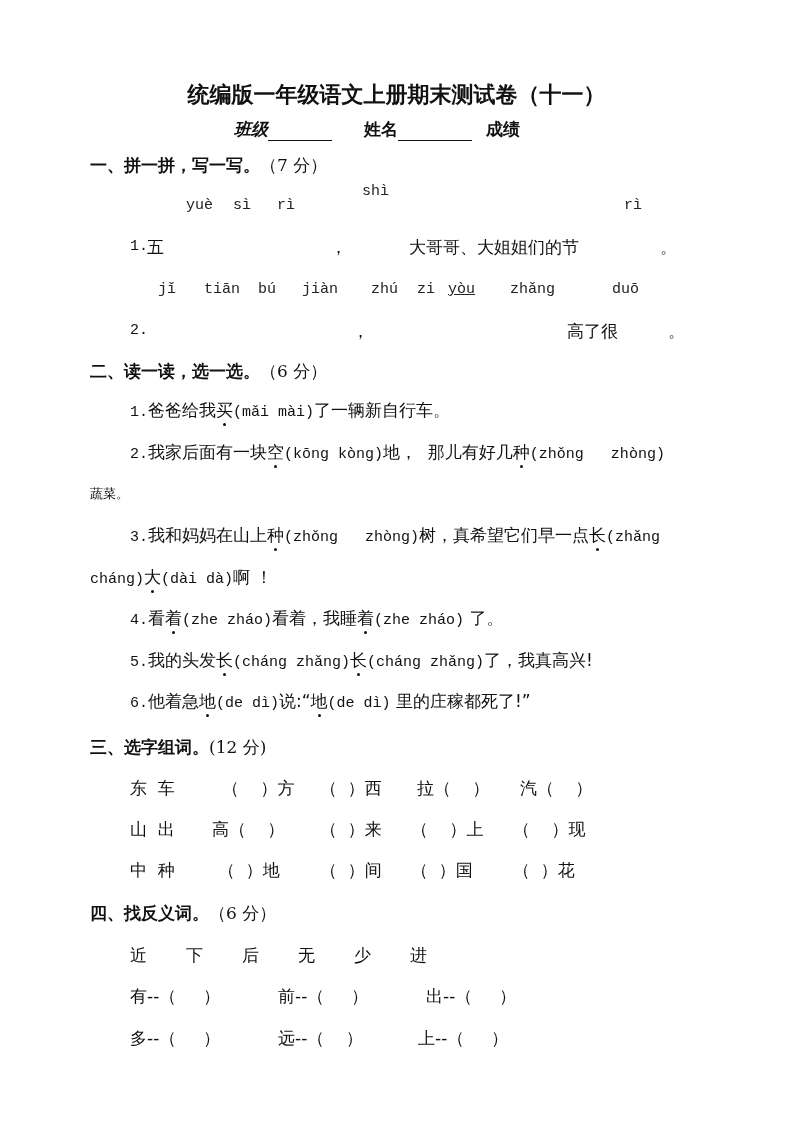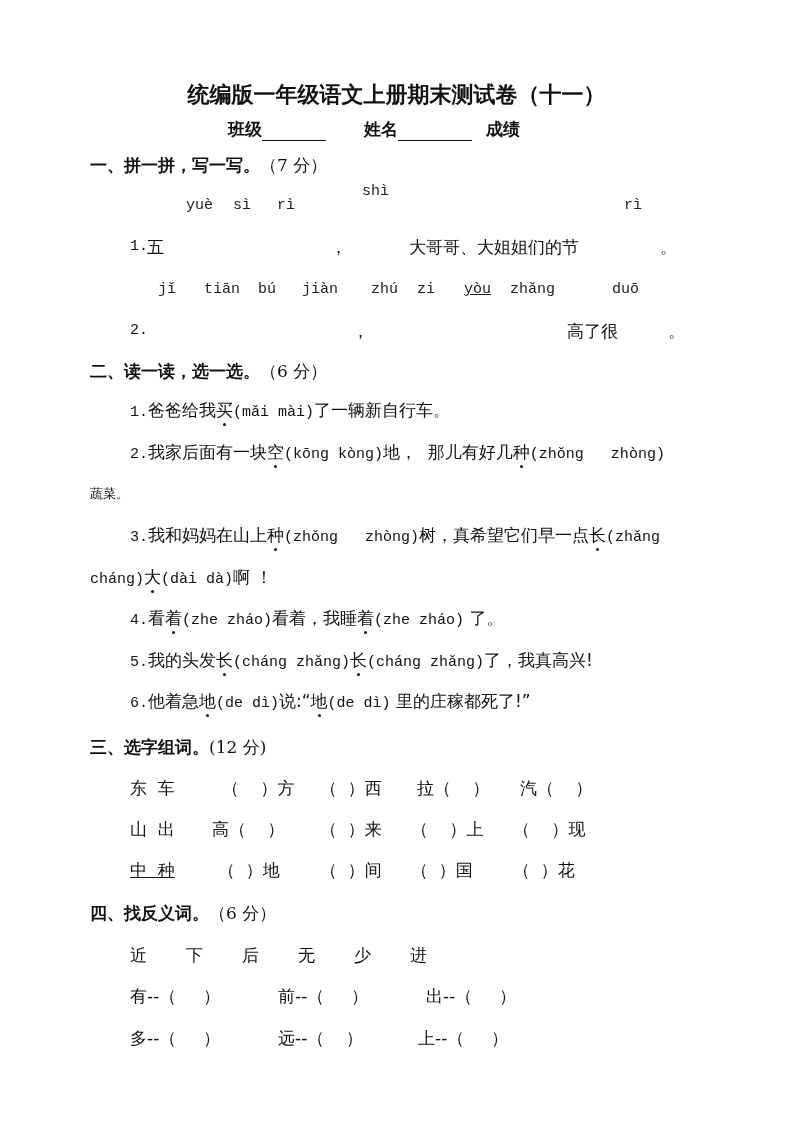--- a/index.html
+++ b/index.html
@@ -16,21 +16,21 @@
   .q { left:130px; font-size:17px; }
   .mono { font-family:"Liberation Mono", "DejaVu Sans Mono", monospace; font-size:15px; }
   .dot { position:relative; display:inline-block; }
   .dot::after { content:""; position:absolute; left:50%; bottom:-4px; width:3px; height:3px; margin-left:-1.5px; border-radius:50%; background:#111; }
 </style>
 </head>
 <body>
 
 <div class="abs title">统编版一年级语文上册期末测试卷（十一）</div>
 
-<div class="abs info" style="left:228px;"><span>班级</span><span class="blank" style="width:64px;"></span></div>
+<div class="abs info" style="left:234px;font-style:italic;"><span>班级</span><span class="blank" style="width:64px;"></span></div>
 <div class="abs info" style="left:364px;"><span>姓名</span><span class="blank" style="width:74px;"></span></div>
 <div class="abs info" style="left:486px;">成绩</div>
 
 <div class="abs sec" style="top:154px;"><span>一、拼一拼，写一写。</span><span class="pts">（7 分）</span></div>
 
 <span class="abs py" style="left:186px; top:197px;">yuè</span>
 <span class="abs py" style="left:233px; top:197px;">sì</span>
 <span class="abs py" style="left:277px; top:197px;">rì</span>
 <span class="abs py" style="left:362px; top:183px;">shì</span>
 <span class="abs py" style="left:624px; top:197px;">rì</span>
@@ -40,21 +40,21 @@
 <span class="abs cn" style="left:330px; top:236px;">，</span>
 <span class="abs cn" style="left:409px; top:236px;">大哥哥、大姐姐们的节</span>
 <span class="abs cn" style="left:660px; top:236px;">。</span>
 
 <span class="abs py" style="left:158px; top:281px;">jǐ</span>
 <span class="abs py" style="left:204px; top:281px;">tiān</span>
 <span class="abs py" style="left:258px; top:281px;">bú</span>
 <span class="abs py" style="left:296px; top:281px;margin-left:6px;">jiàn</span>
 <span class="abs py" style="left:371px; top:281px;">zhú</span>
 <span class="abs py" style="left:417px; top:281px;">zi</span>
-<span class="abs py" style="left:464px; top:281px;text-decoration:underline;">yòu</span>
+<span class="abs py" style="left:448px; top:281px;text-decoration:underline;">yòu</span>
 <span class="abs py" style="left:510px; top:281px;">zhǎng</span>
 <span class="abs py" style="left:612px; top:281px;">duō</span>
 
 <span class="abs num" style="left:130px; top:322px;">2.</span>
 <span class="abs cn" style="left:352px; top:320px;">，</span>
 <span class="abs cn" style="left:567px; top:320px;">高了很</span>
 <span class="abs cn" style="left:668px; top:320px;">。</span>
 
 <div class="abs sec" style="top:360px;"><span>二、读一读，选一选。</span><span class="pts">（6 分）</span></div>
 
@@ -79,21 +79,21 @@
 <span class="abs cn" style="left:320px; top:777px;">（  ）西</span>
 <span class="abs cn" style="left:417px; top:777px;">拉（    ）</span>
 <span class="abs cn" style="left:520px; top:777px;">汽（    ）</span>
 
 <span class="abs cn" style="left:130px; top:818px;">山  出</span>
 <span class="abs cn" style="left:212px; top:818px;">高（    ）</span>
 <span class="abs cn" style="left:320px; top:818px;">（  ）来</span>
 <span class="abs cn" style="left:411px; top:818px;">（    ）上</span>
 <span class="abs cn" style="left:513px; top:818px;">（    ）现</span>
 
-<span class="abs cn" style="left:130px; top:859px;text-decoration:underline;">中  种</span>
+<span class="abs cn" style="left:130px; top:859px;">中  种</span>
 <span class="abs cn" style="left:218px; top:859px;">（  ）地</span>
 <span class="abs cn" style="left:320px; top:859px;">（  ）间</span>
 <span class="abs cn" style="left:411px; top:859px;">（  ）国</span>
 <span class="abs cn" style="left:513px; top:859px;">（  ）花</span>
 
 <div class="abs sec" style="top:902px;"><span>四、找反义词。</span><span class="pts">（6 分）</span></div>
 
 <span class="abs cn" style="left:130px; top:944px;">近</span>
 <span class="abs cn" style="left:186px; top:944px;">下</span>
 <span class="abs cn" style="left:242px; top:944px;">后</span>

